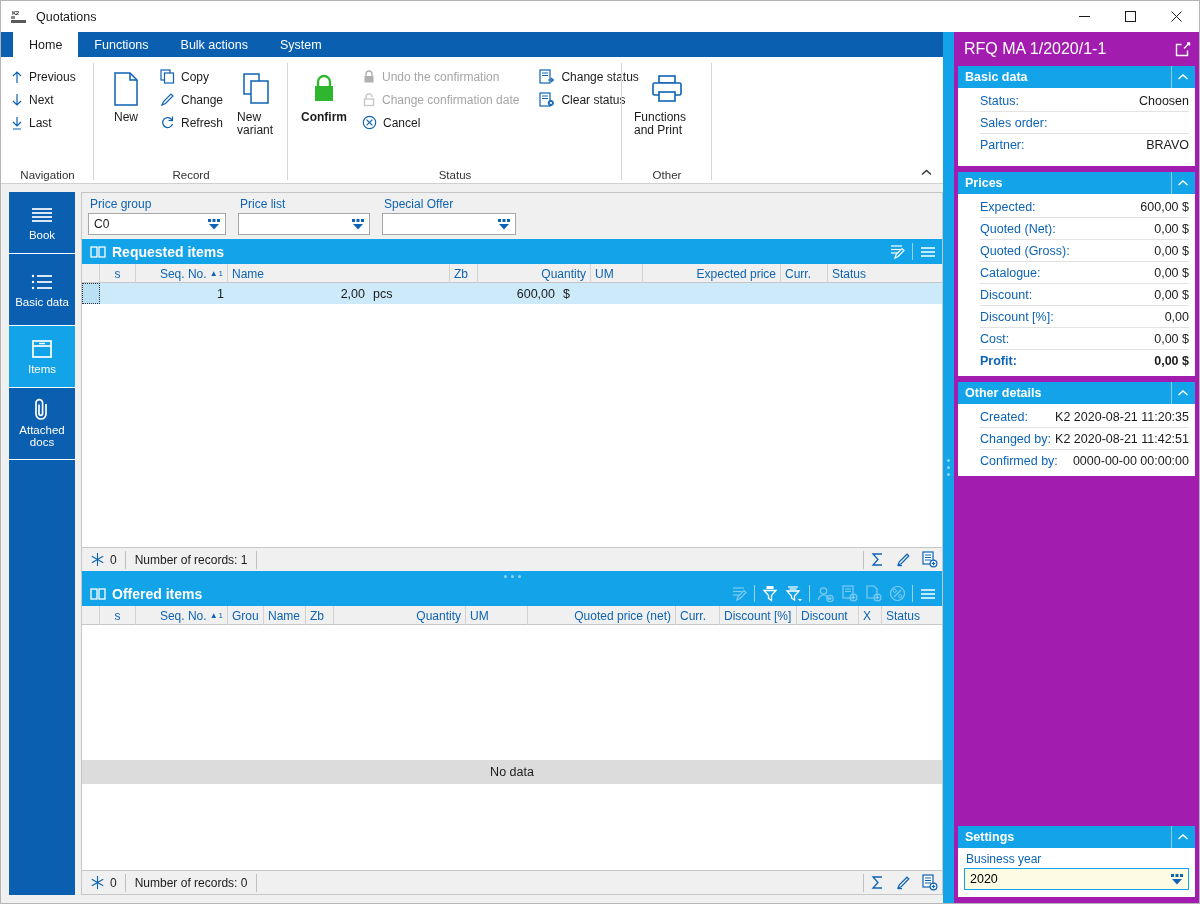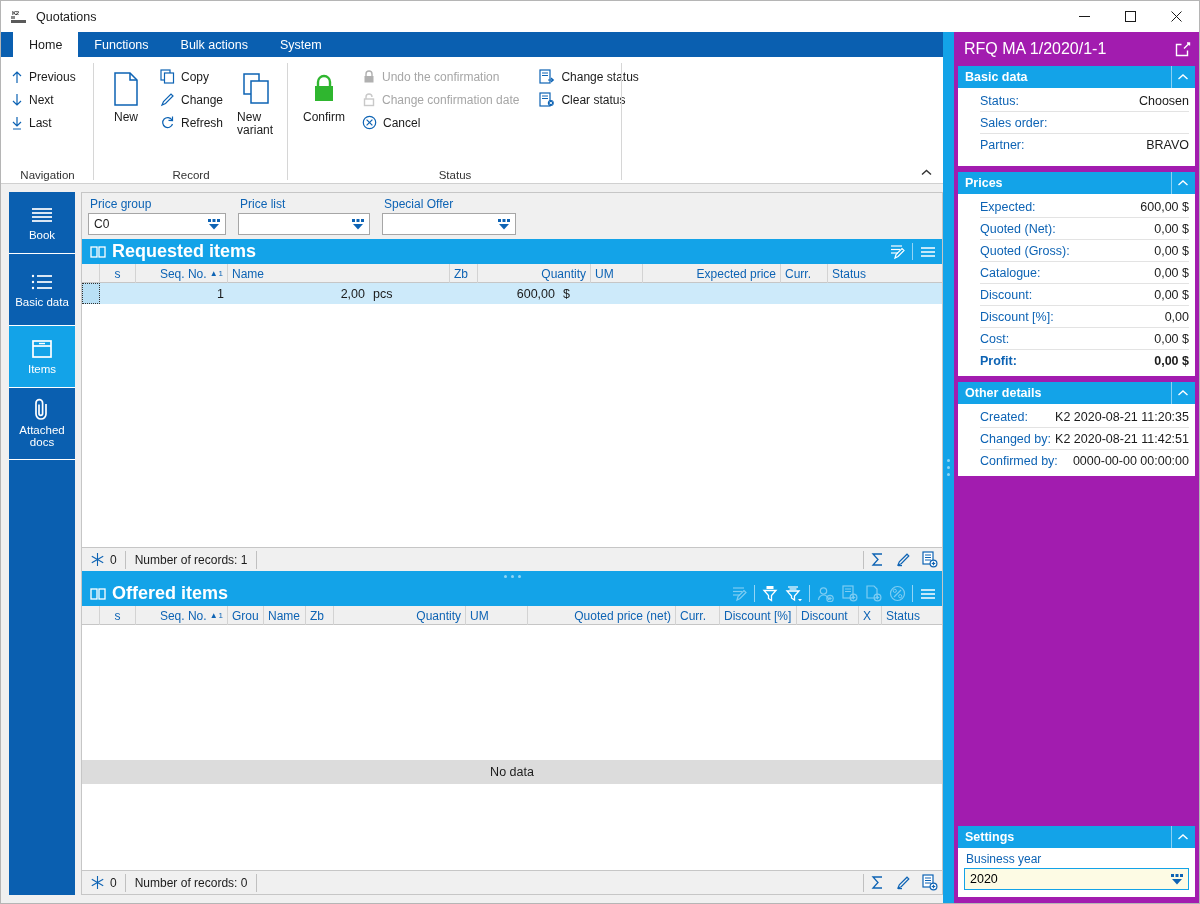--- a/index.html
+++ b/index.html
@@ -151,21 +151,21 @@
   .fld-w3 { width: 134px; }
 
   
   .panel { display: flex; flex-direction: column; min-height: 0; background: #ffffff; }
   .panel.req { flex: 0 0 332px; }
   .panel.off { flex: 1 1 auto; }
 
   .panel-head {
     flex: 0 0 25px; height: 25px; background: #13a3e8;
     display: flex; align-items: center; padding: 0 2px 0 8px;
-    color: #ffffff; font-weight: bold; font-size: 18px;
+    color: #ffffff; font-weight: bold; font-size: 14px;
   }
   .panel-head .ph-title { margin-left: 6px; flex: 1 1 auto; }
   .ph-tools { display: flex; align-items: center; height: 25px; }
   .ph-btn { width: 24px; height: 25px; display: flex; align-items: center; justify-content: center; }
   .ph-btn.dim { opacity: 0.45; }
   .ph-div { width: 1px; height: 17px; background: rgba(255,255,255,0.55); margin: 0 3px; }
 
   
   .grid-head {
     flex: 0 0 19px; height: 19px; display: flex;
@@ -388,21 +388,21 @@
               </span>
               <span class="lbl">New variant</span>
             </div>
           </div>
           <div class="rgroup-label">Record</div>
           <div class="sep"></div>
         </div>
 
         <div class="rgroup" style="width:334px;">
           <div class="rgroup-body">
-            <div class="ritem-v" style="min-width:64px;">
+            <div class="ritem-v" style="min-width:64px;font-weight:bold;">
               <span class="glyph">
                 <svg width="28" height="34" viewBox="0 0 28 34">
                     <path d="M8 14 V10 A6 6 0 0 1 20 10 V14" fill="none" stroke="#2fb62f" stroke-width="2.4"></path>
                     <rect x="5" y="14" width="18" height="15" fill="#2fb62f"></rect>
                   </svg>
               </span>
               <span class="lbl">Confirm</span>
             </div>
             <div class="col-list">
               <div class="ritem-h disabled">
@@ -458,20 +458,36 @@
                     </svg>
                 </span>
                 <span>Clear status</span>
               </div>
             </div>
           </div>
           <div class="rgroup-label">Status</div>
           <div class="sep"></div>
         </div>
 
+        <div class="rgroup" style="width:90px;">
+          <div class="rgroup-body" style="justify-content:center;">
+            <div class="ritem-v" style="min-width:80px;">
+              <span class="glyph">
+                <svg width="34" height="30" viewBox="0 0 34 30">
+                    <rect x="9" y="2" width="16" height="7" fill="#fff" stroke="#0d63b4" stroke-width="1.6"></rect>
+                    <rect x="3" y="9" width="28" height="12" rx="1.5" fill="#fff" stroke="#0d63b4" stroke-width="1.6"></rect>
+                    <rect x="9" y="18" width="16" height="9" fill="#fff" stroke="#0d63b4" stroke-width="1.6"></rect>
+                  </svg>
+              </span>
+              <span class="lbl">Functions and Print</span>
+            </div>
+          </div>
+          <div class="rgroup-label">Other</div>
+          <div class="sep"></div>
+        </div>
 
         <div class="ribbon-collapse">
           <span>
             <svg width="13" height="9" viewBox="0 0 13 9">
                 <path d="M2 6.5 L6.5 2.5 L11 6.5" fill="none" stroke="#333" stroke-width="1.4"></path>
               </svg>
           </span>
         </div>
       </div>
 

